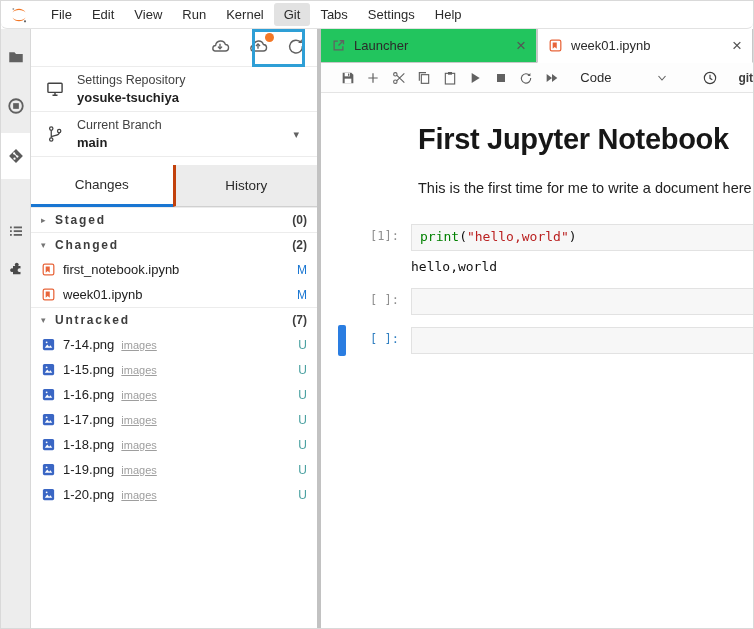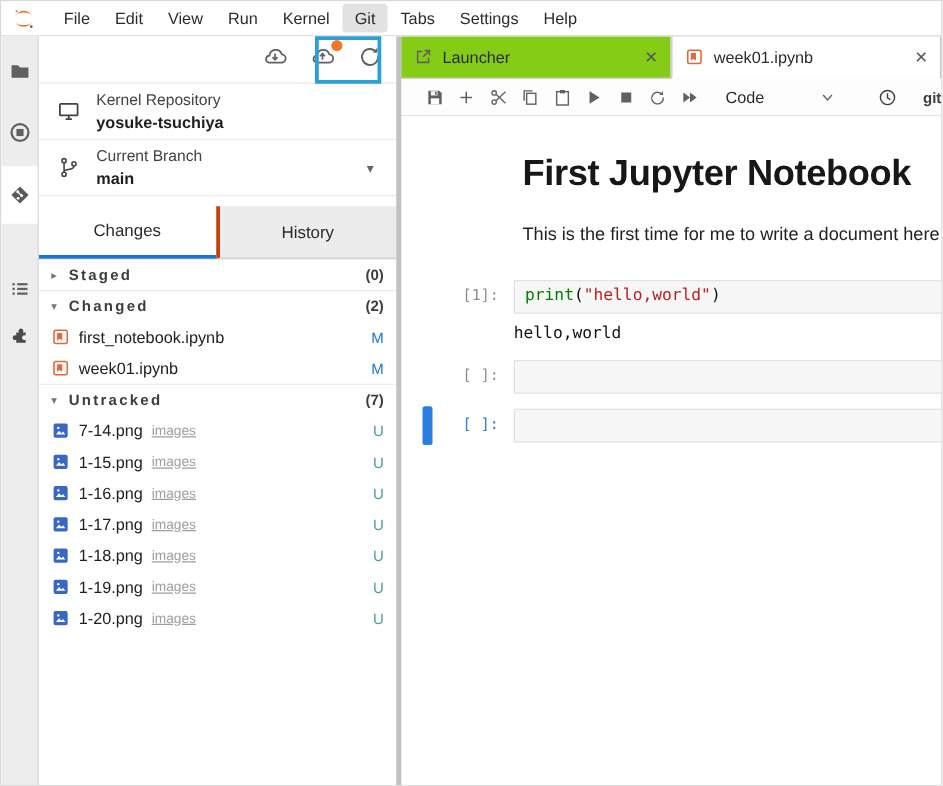--- a/index.html
+++ b/index.html
@@ -2,21 +2,21 @@
 <html><head>
 <meta charset="utf-8">
 <style>
   * { box-sizing: border-box; margin: 0; padding: 0; }
   body { font-family: "Liberation Sans", sans-serif; background:#fff; }
   #window { position:relative; width:754px; height:629px; background:#fff; overflow:hidden;
             border:1px solid #d9d9d9; }
 
   
   .menubar { position:absolute; top:0; left:0; right:0; height:28px; background:#fff;
-             border-bottom:1px solid #e2e2e2; display:flex; align-items:center; z-index:5; }
+             border-bottom:1px solid #e2e2e2; display:flex; align-items:center; z-index:5;border-radius:6px; }
   .logo { width:20px; height:20px; margin:0 12px 0 8px; }
   .menu-item { font-size:13px; color:#2b2b2b; padding:4px 10px; border-radius:3px; cursor:default; }
   .menu-item.active { background:#e2e2e2; }
 
   
   .iconstrip { position:absolute; top:28px; left:0; bottom:0; width:30px; background:#ededed;
                border-right:1px solid #d8d8d8; z-index:4; }
   .strip-icon { position:absolute; left:0; width:29px; height:46px; display:flex;
                 align-items:center; justify-content:center; }
   .strip-icon.active { background:#ffffff; }
@@ -54,21 +54,21 @@
   .file-dir { font-size:11px; color:#9e9e9e;text-decoration:underline; }
   .status { margin-left:auto; font-size:12px; }
   .status.modified { color:#1976d2; }
   .status.untracked { color:#49a0a0; }
 
   
   .divider { position:absolute; top:28px; bottom:0; left:316px; width:4px; background:#c2c2c2; z-index:4; }
 
   
   .main { position:absolute; top:28px; left:320px; right:0; bottom:0; background:#fff; }
-  .tabbar { position:absolute; top:0; left:0; right:0; height:34px; background:#84cc16;
+  .tabbar { position:absolute; top:0; left:0; right:0; height:34px; background:#22c55e;
             display:flex; border-bottom:1px solid #c8c8c8; }
   .doc-tab { width:50%; display:flex; align-items:center; padding:0 10px; gap:8px;
              font-size:13px; color:#2b2b2b; border-right:1px solid #c8c8c8; }
   .doc-tab.active { background:#fff; border-bottom:1px solid #fff; margin-bottom:-1px;
                     border-left:1px solid #c8c8c8; }
   .doc-tab svg { width:15px; height:15px; }
   .tab-close { margin-left:auto; font-size:17px; color:#555; line-height:1; }
   .nb-toolbar { position:absolute; top:34px; left:0; right:0; height:30px; background:#fdfdfd;
                 border-bottom:1px solid #e4e4e4; display:flex; align-items:center; padding-left:14px; }
   .tb-icon { width:28px; display:flex; justify-content:center; }
@@ -190,21 +190,21 @@
           </svg>
       </span>
     </div>
 
     <div class="info-row">
       <svg viewBox="0 0 24 24">
         <rect x="3.5" y="5" width="17" height="11" rx="1" fill="none" stroke="#424242" stroke-width="1.7"></rect>
         <path d="M9 19.5h6M12 16v3.5" stroke="#424242" stroke-width="1.7"></path>
         </svg>
       <div>
-        <div class="info-label">Kernel Repository</div>
+        <div class="info-label">Settings Repository</div>
         <div class="info-value">yosuke-tsuchiya</div>
       </div>
     </div>
 
     <div class="info-row">
       <svg viewBox="0 0 24 24">
         <circle cx="7.5" cy="5.5" r="2" fill="none" stroke="#424242" stroke-width="1.5"></circle>
         <circle cx="7.5" cy="18.5" r="2" fill="none" stroke="#424242" stroke-width="1.5"></circle>
         <circle cx="17" cy="8.5" r="2" fill="none" stroke="#424242" stroke-width="1.5"></circle>
         <path d="M7.5 7.5v9M17 10.5c0 3.5-5 3-9 4.5" fill="none" stroke="#424242" stroke-width="1.5"></path>

